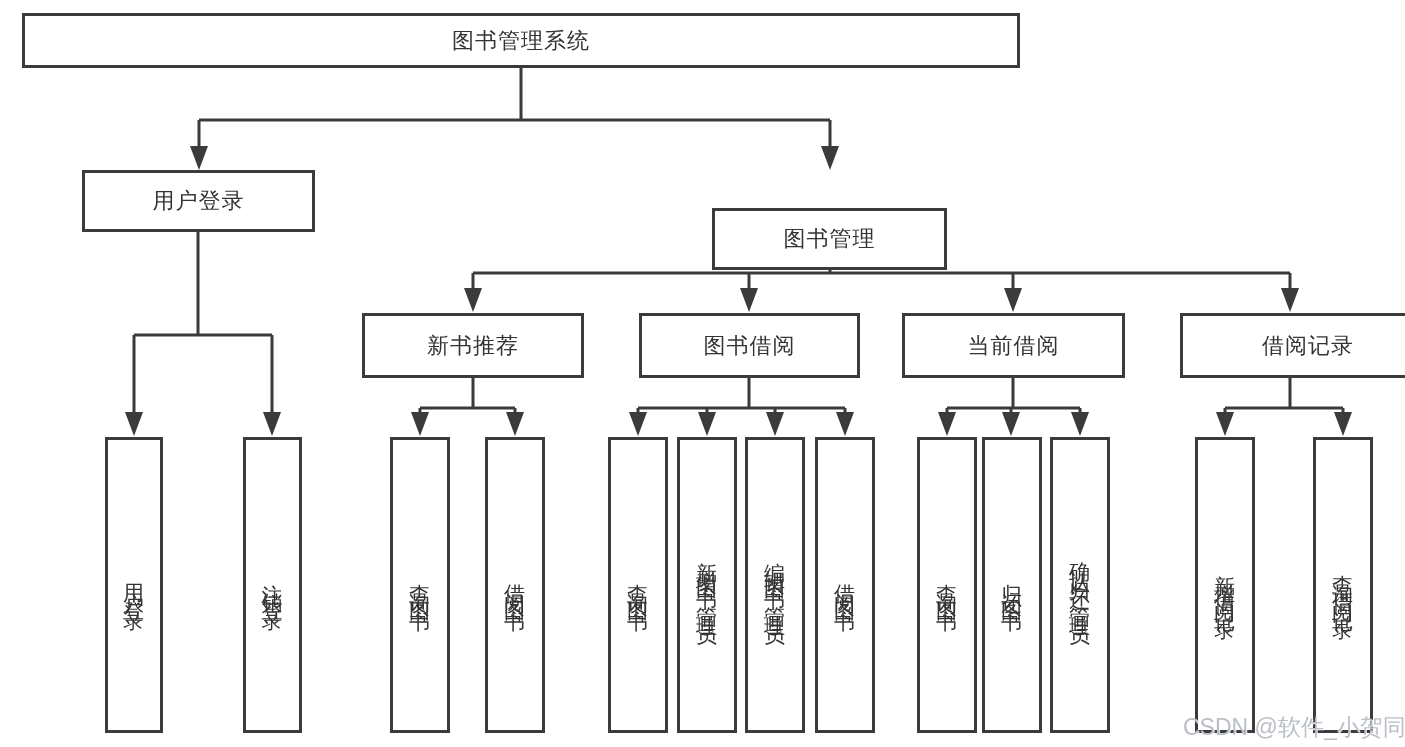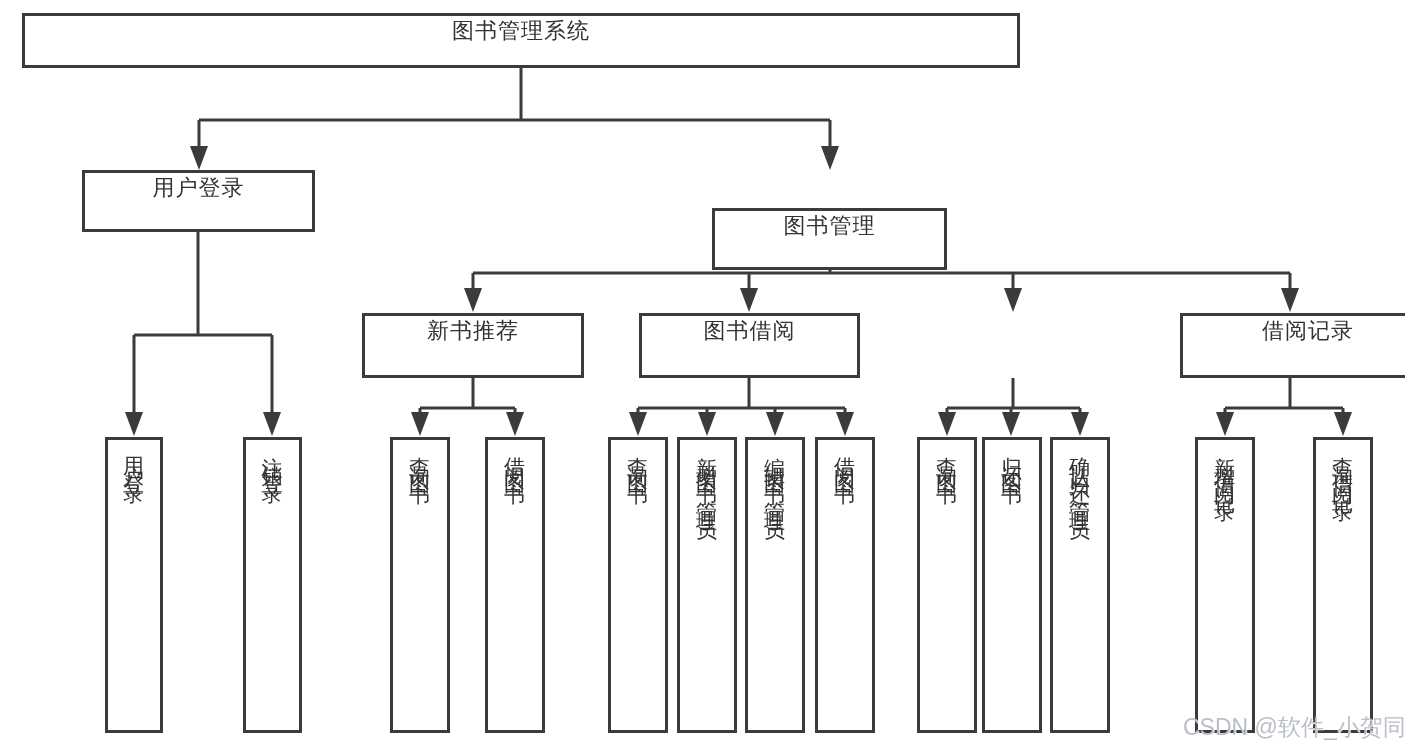--- a/index.html
+++ b/index.html
@@ -20,21 +20,21 @@
     left: 0;
     top: 0;
     z-index: 1;
   }
   .node {
     position: absolute;
     box-sizing: border-box;
     background: #ffffff;
     border: 3px solid #3b3b3b;
     display: flex;
-    align-items: flex-start;
+    align-items: center;
     justify-content: center;
     z-index: 2;
   }
   .hlabel {
     font-size: 22px;
     color: #333333;
     letter-spacing: 1px;
     white-space: nowrap;
   }
   .vtext {
@@ -156,20 +156,23 @@
   <div class="node n-mgmt">
     <span class="hlabel">图书管理</span>
   </div>
 
   <div class="node n-borrow">
     <span class="hlabel">图书借阅</span>
   </div>
   <div class="node n-rec">
     <span class="hlabel">新书推荐</span>
   </div>
+  <div class="node n-cur">
+    <span class="hlabel">当前借阅</span>
+  </div>
   <div class="node n-hist">
     <span class="hlabel">借阅记录</span>
   </div>
 
   <div class="node leaf l-u1">
     <span class="vtext">用户登录</span>
   </div>
   <div class="node leaf l-u2">
     <span class="vtext">注销登录</span>
   </div>

